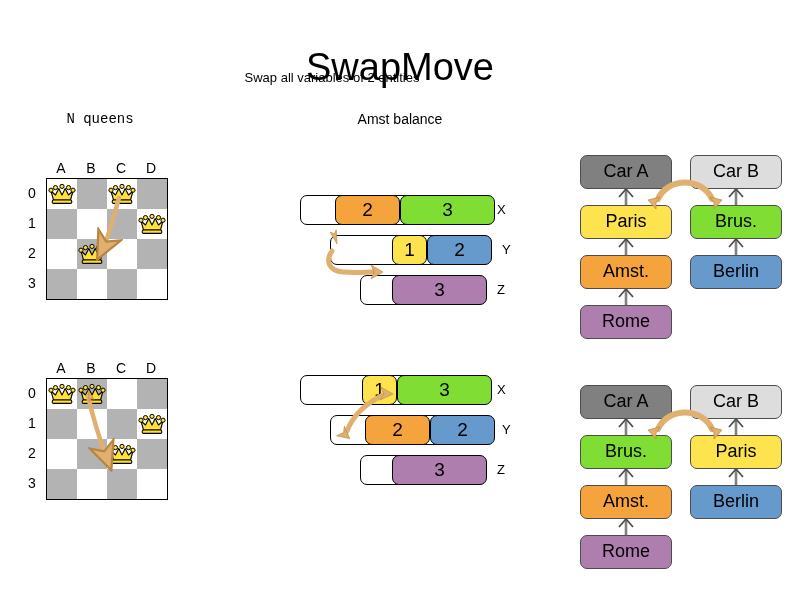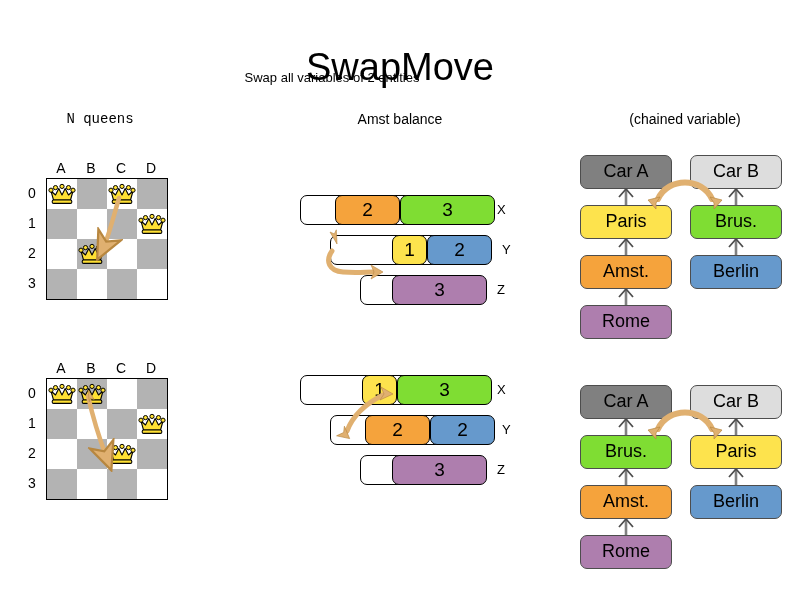--- a/index.html
+++ b/index.html
@@ -131,21 +131,20 @@
 </style>
 </head>
 <body>
 
 <h1 id="page-title">SwapMove</h1>
 <div id="page-subtitle">Swap all variables of 2 entities</div>
 
 <div class="col-heading" id="heading-nqueens">N queens</div>
 <div class="col-heading" id="heading-cloud">Amst balance</div>
 <div class="col-heading" id="heading-vrp">
-  <div>(chained variable)</div>
 </div>
 
 <div class="board-wrap" id="board-before" style="left:18px; top:160px; width:180px; height:160px;">
     <div class="file-label" style="left: 28px;">A</div>
     <div class="file-label" style="left: 58px;">B</div>
     <div class="file-label" style="left: 88px;">C</div>
     <div class="file-label" style="left: 118px;">D</div>
     <div class="rank-label" style="top: 18px;">0</div>
     <div class="rank-label" style="top: 48px;">1</div>
     <div class="rank-label" style="top: 78px;">2</div>

